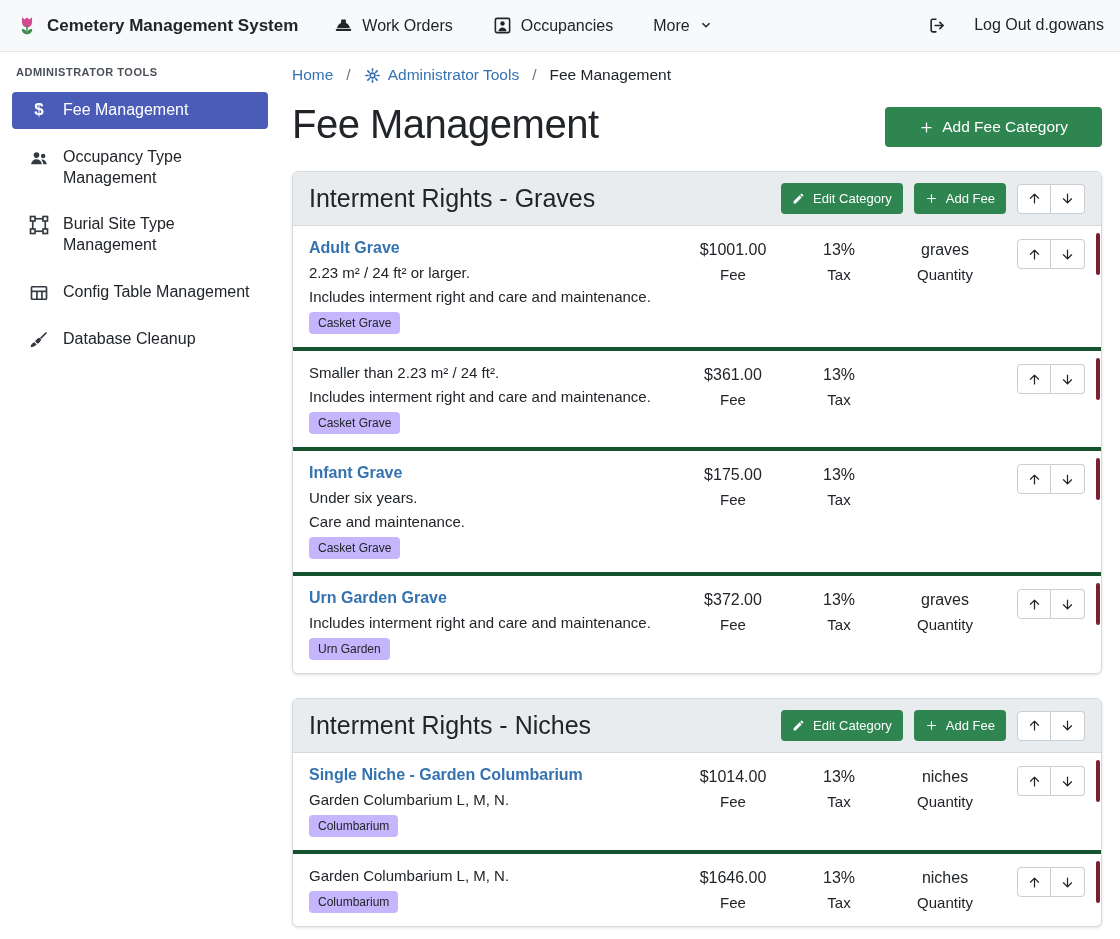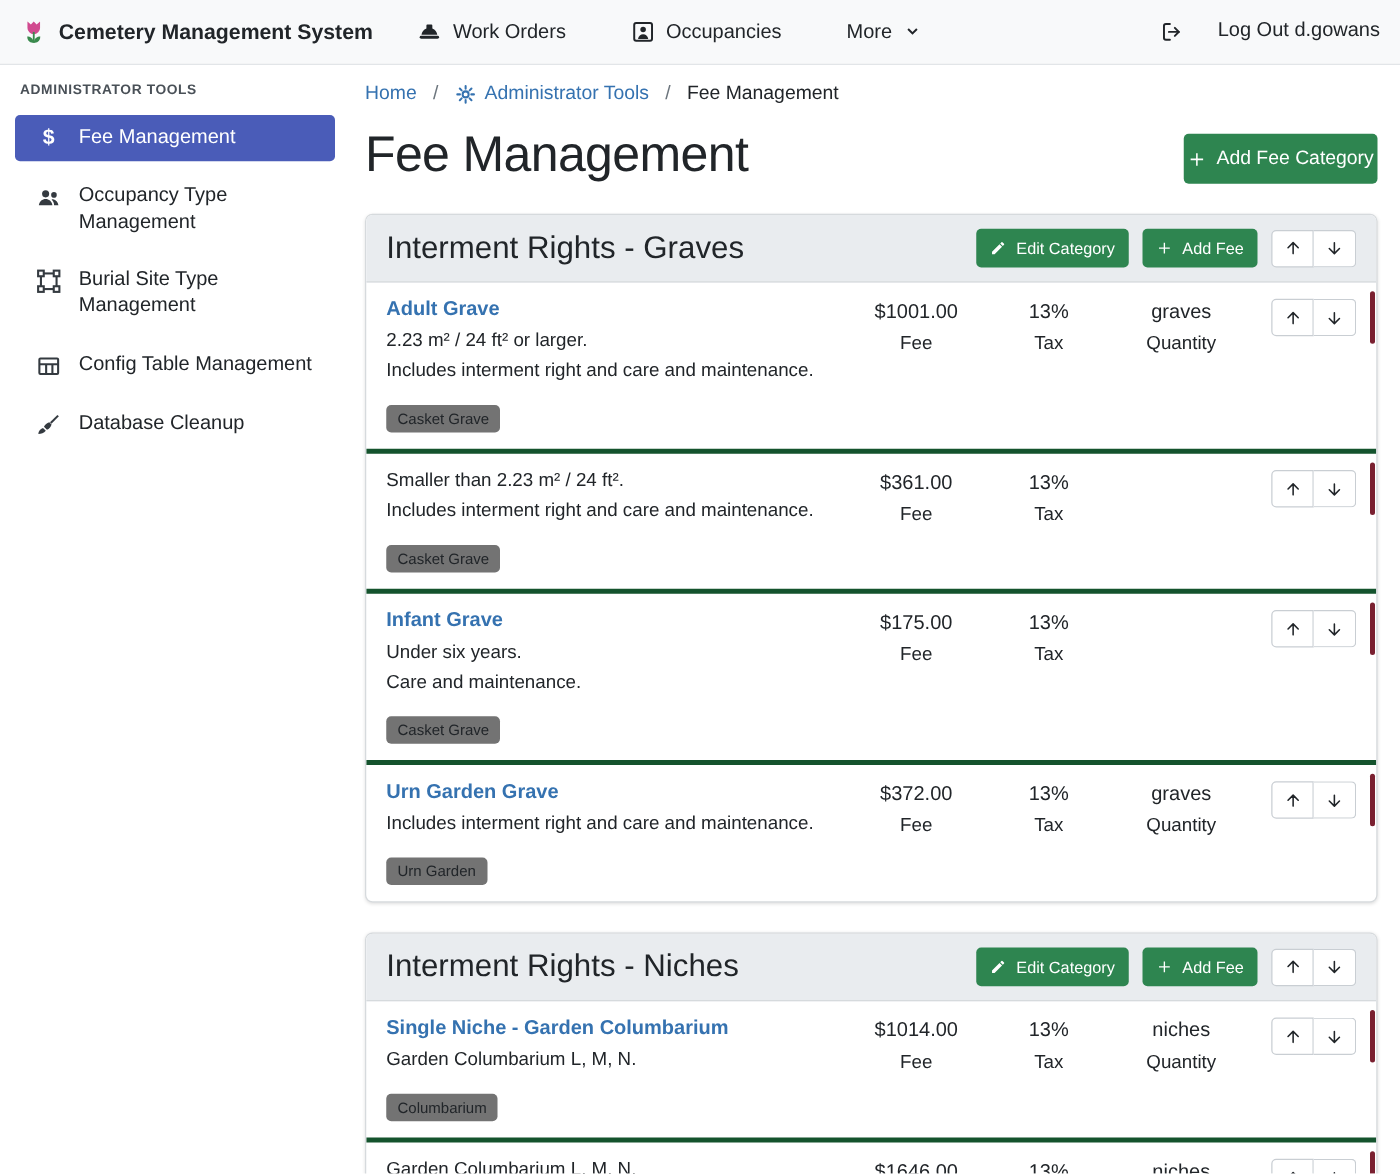--- a/index.html
+++ b/index.html
@@ -9,21 +9,21 @@
     background: #fff; color: #212529;
   }
   button { font-family: "Liberation Sans", sans-serif; }
 
   
   .navbar {
     height: 52px; background: #f8f9fa; border-bottom: 1px solid #e2e5e8;
     display: flex; align-items: center; padding: 0 16px;
   }
   .brand { display: flex; align-items: center; gap: 9px; font-weight: 700; font-size: 17px; cursor: pointer; text-align: center; }
-  .nav-items { display: flex; align-items: center; gap: 52px; margin-left: 36px; }
+  .nav-items { display: flex; align-items: center; gap: 40px; margin-left: 36px; }
   .nav-item { display: flex; align-items: center; gap: 9px; font-size: 16px; cursor: pointer; color: #212529; }
   .nav-item .ic { display: flex; color: #212529; }
   .nav-right { margin-left: auto; display: flex; align-items: flex-start; gap: 27px; font-size: 16px; cursor: pointer; }
 
   
   .layout { display: flex; height: 887px; overflow: hidden; }
 
   
   .sidebar { width: 280px; flex: none; padding: 12px 12px 0 12px; background: #fff; }
   .sidebar-heading {
@@ -49,21 +49,21 @@
   .crumb-current { color: #212529; }
 
   .title-row { display: flex; justify-content: space-between; align-items: flex-start; margin-top: 18px; }
   .page-title { font-size: 40px; font-weight: 500; letter-spacing: -.5px; }
 
   .btn {
     border: none; border-radius: 4px; cursor: pointer; color: #fff;
     display: inline-flex; align-items: center; gap: 8px; white-space: nowrap;
   }
   .btn-green { background: #2e8550; }
-  .btn-lg { font-size: 15.5px; padding: 11px 3px; margin-top: 5px; text-align: right; }
+  .btn-lg { font-size: 15.5px; padding: 11px 34px; margin-top: 5px; text-align: right; }
   .btn-sm { font-size: 13px; padding: 8px 11px; }
 
   
   .card {
     border: 1px solid #d6dadd; border-radius: 6px; margin-top: 24px;
     box-shadow: 0 1px 3px rgba(0,0,0,.13); background: #fff; overflow: hidden;
   }
   .card-header {
     background: #e9ecef; border-bottom: 1px solid #d6dadd;
     display: flex; align-items: center; padding: 11px 16px;
@@ -81,22 +81,22 @@
   .btn-arrow:last-child { border-radius: 0 4px 4px 0; border-left: none; }
 
   
   .fee-row { display: flex; padding: 13px 16px 13px; border-bottom: 4px solid #14532d; position: relative; }
   .fee-row:last-child { border-bottom: none; }
   .fee-main { flex: 1; padding-right: 10px; min-width: 0; }
   .fee-name-row { margin-bottom: 7px; }
   .fee-name { color: #3572b0; font-weight: 700; font-size: 16px; text-decoration: none; cursor: pointer; }
   .fee-desc { font-size: 15px; color: #212529; margin-bottom: 7px; }
   .badge {
-    display: inline-block; background: #737373; color: #212529;
-    font-size: 12px; padding: 4px 9px; border-radius: 4px; margin-top: 12px;
+    display: inline-block; background: #c4b5fd; color: #212529;
+    font-size: 12px; padding: 4px 9px; border-radius: 4px; margin-top: 0;
   }
   .fee-col { flex: none; text-align: center; font-size: 16px; padding-top: 2px; }
   .col-fee { width: 116px; }
   .col-tax { width: 96px; }
   .col-qty { width: 116px; }
   .col-label { margin-top: 7px; font-size: 15px; color: #212529; }
   .fee-arrows { width: 82px; flex: none; display: flex; justify-content: flex-end; align-items: flex-start; }
   .row-thumb {
     position: absolute; right: 1px; top: 7px; width: 4px; height: 42px;
     background: #7a2030; border-radius: 2px; cursor: pointer;

